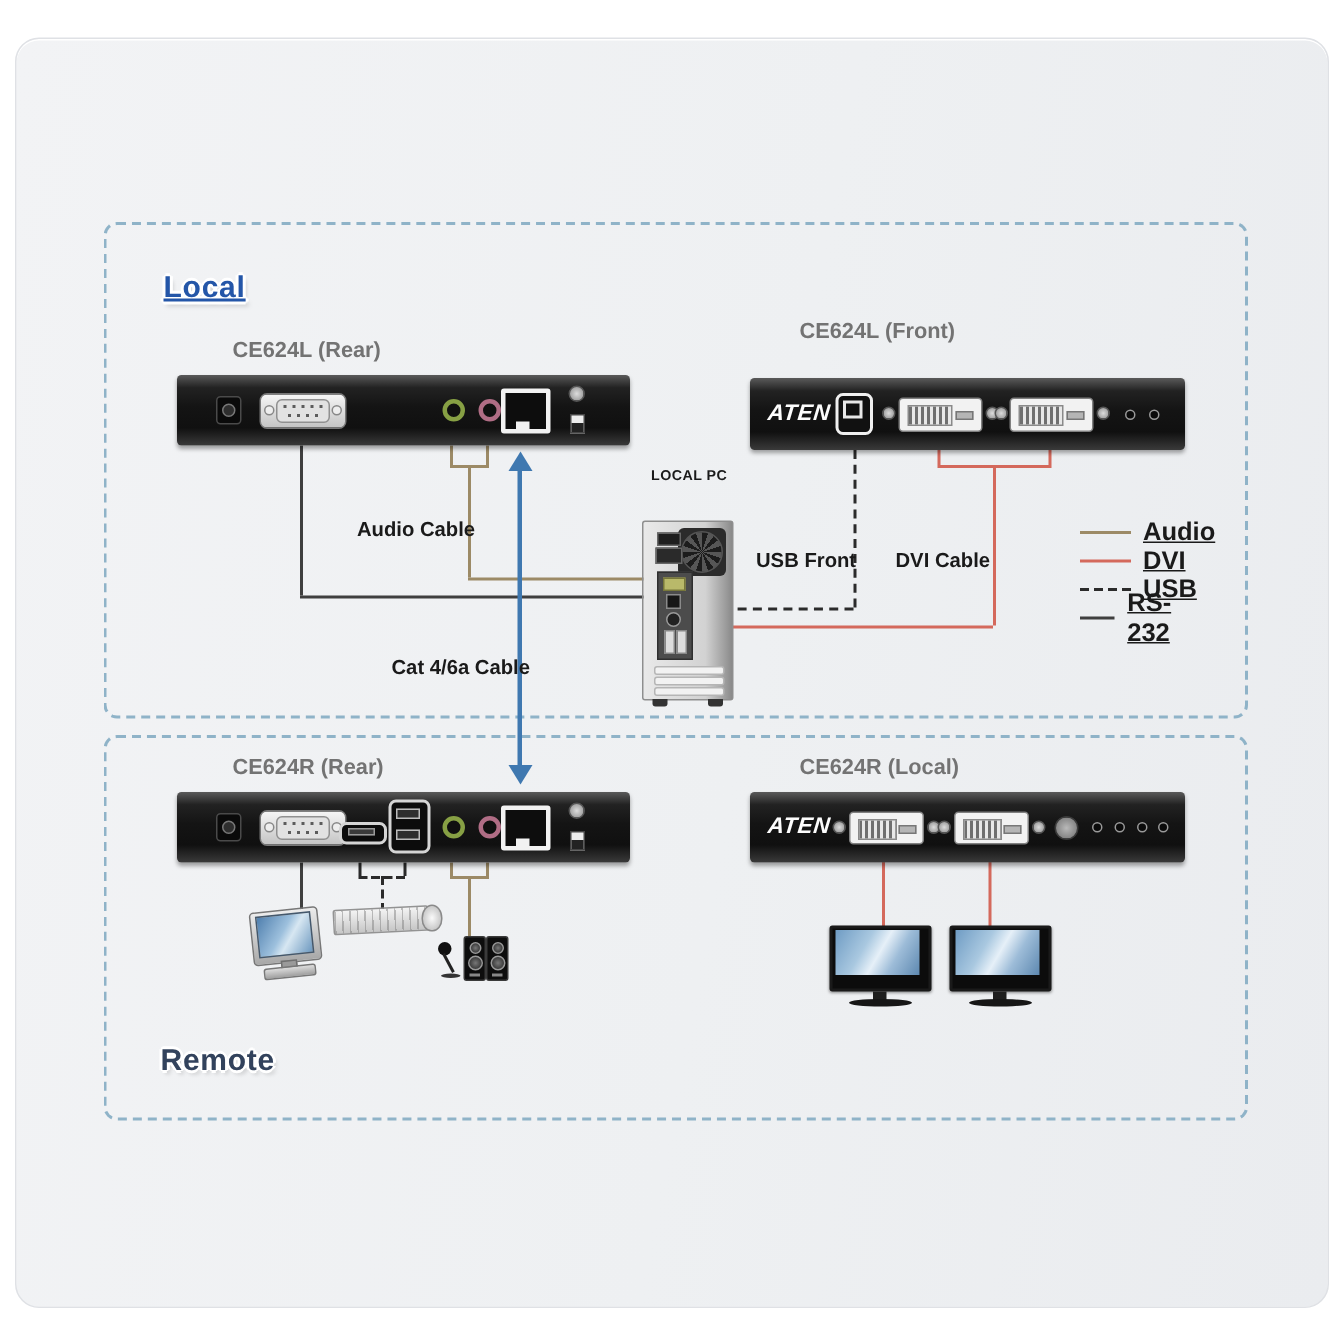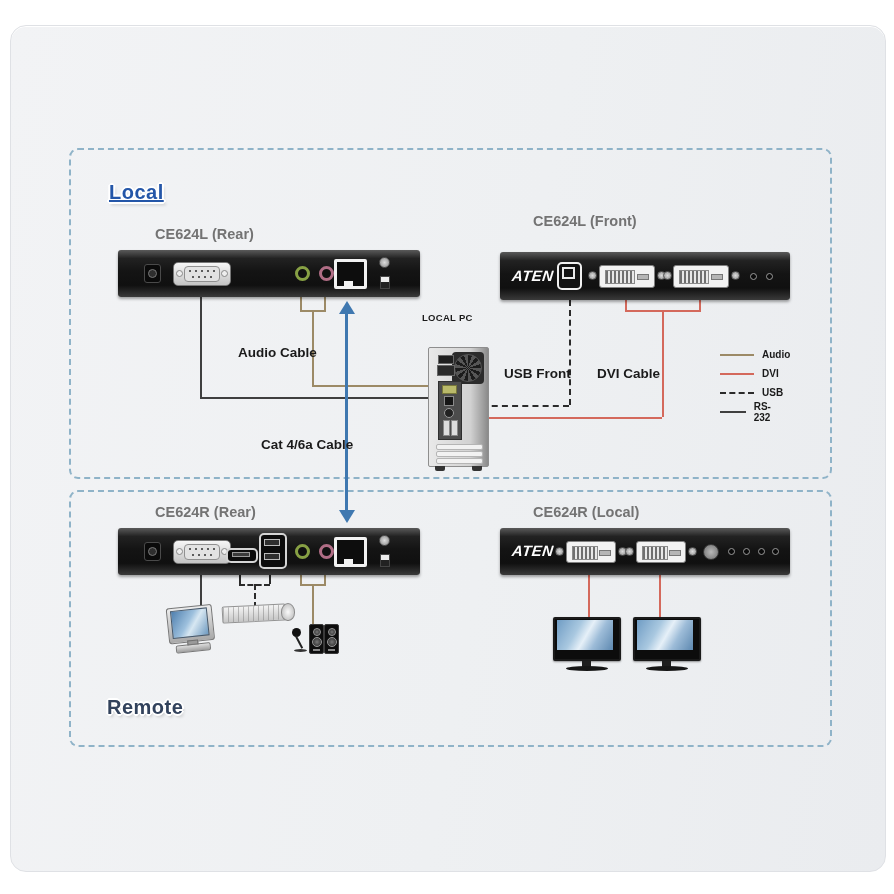--- a/index.html
+++ b/index.html
@@ -74,21 +74,21 @@
   .usba-2 .s1,.usba-2 .s2{position:absolute;left:3px;width:14px;height:5px;background:#2e2e2e;border:1px solid #bbb;}
   .usba-2 .s1{top:4px;} .usba-2 .s2{top:18px;}
 
   
   .legend-row{position:absolute;height:19px;display:flex;align-items:center;}
   .legend-line{width:34px;margin-right:8px;}
   .ll-audio{height:2px;background:#9c8a66;}
   .ll-dvi{height:2px;background:#d4695c;}
   .ll-usb{height:0;border-top:2px dashed #2b2b2b;width:34px;}
   .ll-rs{height:2px;background:#3f3f3f;}
-  .legend-label{font-size:10px;font-weight:600;color:#1a1a1a;}
+  .legend-label{font-size:17px;font-weight:600;color:#1a1a1a;text-decoration:underline;}
 
   
   .pc-body{width:59px;height:118px;background:linear-gradient(90deg,#e9e9e9 0%,#d2d2d2 70%,#9e9e9e 92%,#8a8a8a 100%);border:1px solid #8e8e8e;border-radius:2px;}
   .pc-fan{position:absolute;right:4px;top:4px;width:32px;height:32px;border-radius:4px;background:#2b2b2b;}
   .pc-fan:after{content:"";position:absolute;left:2px;top:2px;width:26px;height:26px;border-radius:50%;
     background:repeating-conic-gradient(#1c1c1c 0deg 18deg,#565656 18deg 36deg);border:1px solid #555;}
   .pc-blockA{position:absolute;left:9px;top:7px;width:14px;height:7px;background:#1f1f1f;border:1px solid #666;}
   .pc-blockB{position:absolute;left:8px;top:17px;width:16px;height:9px;background:#2a2a2a;border:1px solid #666;}
   .pc-ports{position:absolute;left:9px;top:33px;width:22px;height:57px;background:#4c4c4c;border:1px solid #2f2f2f;}
   .pc-ports .pa{position:absolute;left:3px;top:3px;width:13px;height:7px;background:#b9b96a;border:1px solid #77773a;}
@@ -203,21 +203,21 @@
     <div class="abs scrw-big" style="left:163px;top:19px;width:7px;height:7px;"></div>
     <div class="abs dvi" style="left:173px;top:13px;width:54px;height:21px;">
       <span class="grid" style="width:28px;"></span>
         <span class="slot" style="right:5px;"></span>
     </div>
     <div class="abs scrw-big" style="left:231px;top:19px;width:7px;height:7px;"></div>
     <div class="abs led" style="left:250px;top:21px;"></div>
     <div class="abs led" style="left:266px;top:21px;"></div>
   </div>
 
-  <div class="abs pc-label" style="left:422px;top:312px;">LOCAL PC</div>
+  <div class="abs pc-label" style="left:434px;top:312px;">LOCAL PC</div>
   <div class="abs pc-body" style="left:428px;top:347px;">
     <div class="pc-fan"></div>
     <div class="pc-blockA"></div>
     <div class="pc-blockB"></div>
     <div class="pc-ports">
       <span class="pa"></span>
         <span class="pb"></span>
         <span class="pc1"></span>
         <span class="pd"></span>
         <span class="pe"></span>

